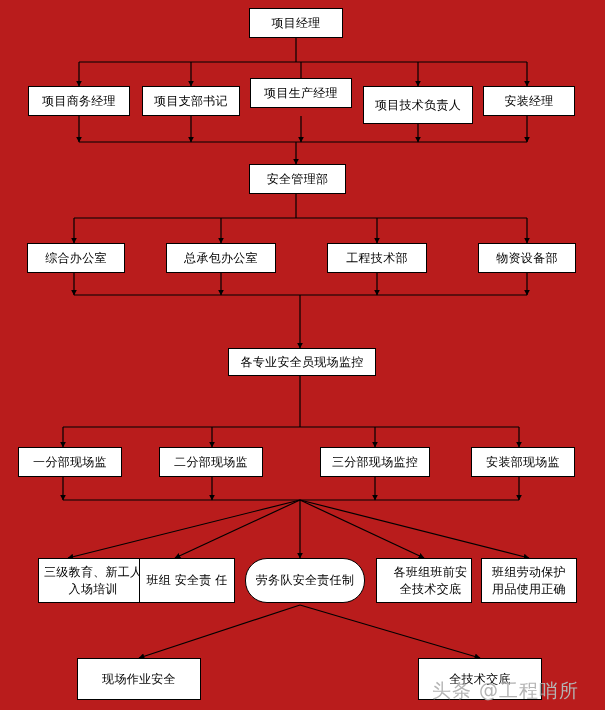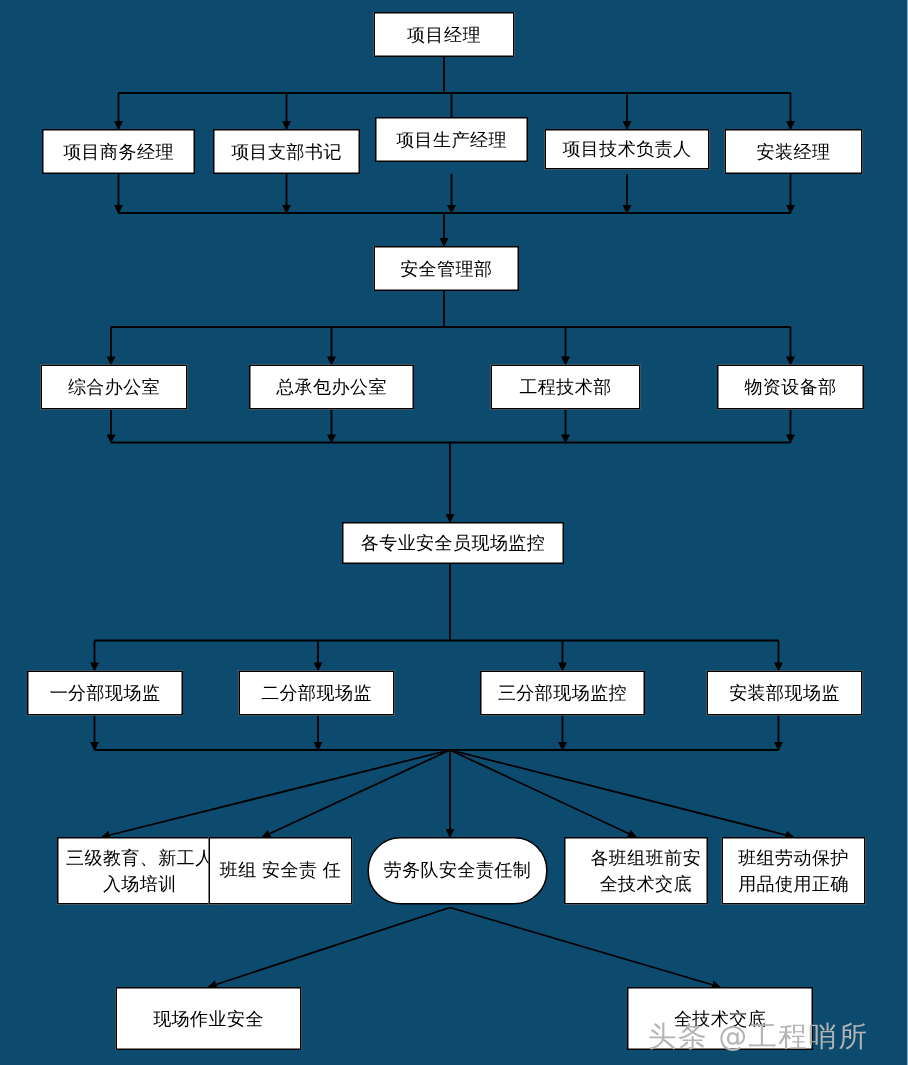--- a/index.html
+++ b/index.html
@@ -7,21 +7,21 @@
     padding: 0;
     background: #ffffff;
   }
   body {
     font-family: "Liberation Sans", "DejaVu Sans", sans-serif;
   }
   #chart-root {
     position: relative;
     width: 605px;
     height: 710px;
-    background: #0c4a6e;
+    background: #b91c1c;
     overflow: hidden;
   }
   #wires {
     position: absolute;
     left: 0;
     top: 0;
     width: 605px;
     height: 710px;
   }
   .node {
@@ -132,21 +132,21 @@
       <path d="M 300 605 L 480 658" marker-end="url(#arrow)"></path>
 
     </g>
   </svg>
 
   <div class="node" style="left:249px;top:8px;width:94px;height:30px;">项目经理</div>
 
   <div class="node" style="left:28px;top:86px;width:102px;height:30px;">项目商务经理</div>
   <div class="node" style="left:142px;top:86px;width:98px;height:30px;">项目支部书记</div>
   <div class="node" style="left:250px;top:78px;width:102px;height:30px;">项目生产经理</div>
-  <div class="node" style="left:363px;top:86px;width:110px;height:27px;">项目技术负责人</div>
+  <div class="node" style="left:363px;top:86px;width:110px;height:38px;">项目技术负责人</div>
   <div class="node" style="left:483px;top:86px;width:92px;height:30px;">安装经理</div>
 
   <div class="node" style="left:249px;top:164px;width:97px;height:30px;">安全管理部</div>
 
   <div class="node" style="left:27px;top:243px;width:98px;height:30px;">综合办公室</div>
   <div class="node" style="left:166px;top:243px;width:110px;height:30px;">总承包办公室</div>
   <div class="node" style="left:327px;top:243px;width:100px;height:30px;">工程技术部</div>
   <div class="node" style="left:478px;top:243px;width:98px;height:30px;">物资设备部</div>
 
   <div class="node" style="left:228px;top:348px;width:148px;height:28px;">各专业安全员现场监控</div>

